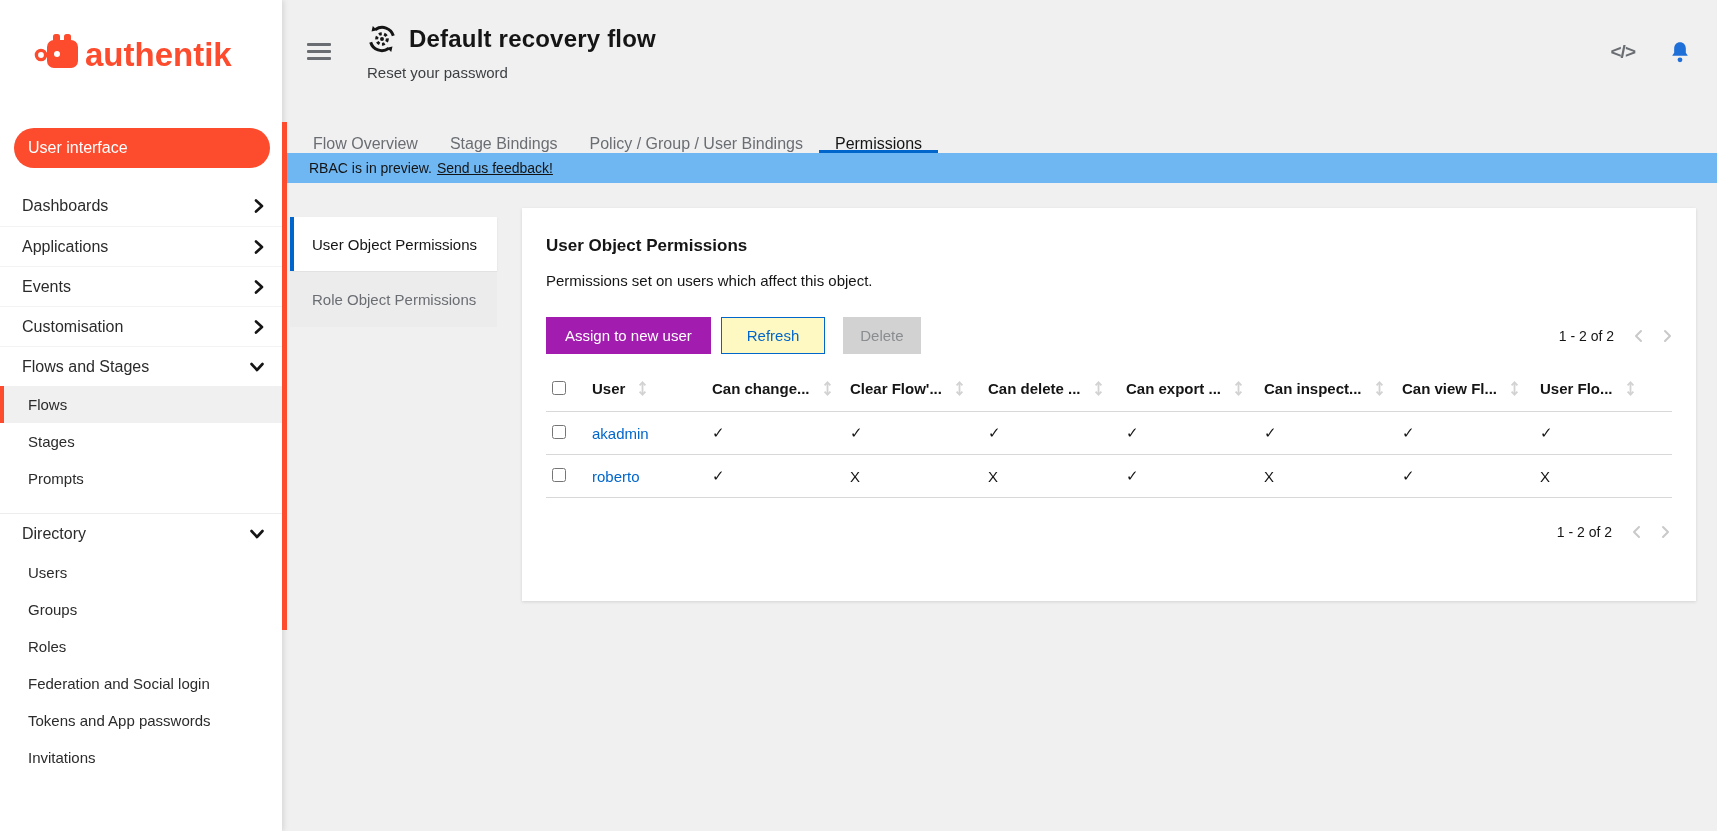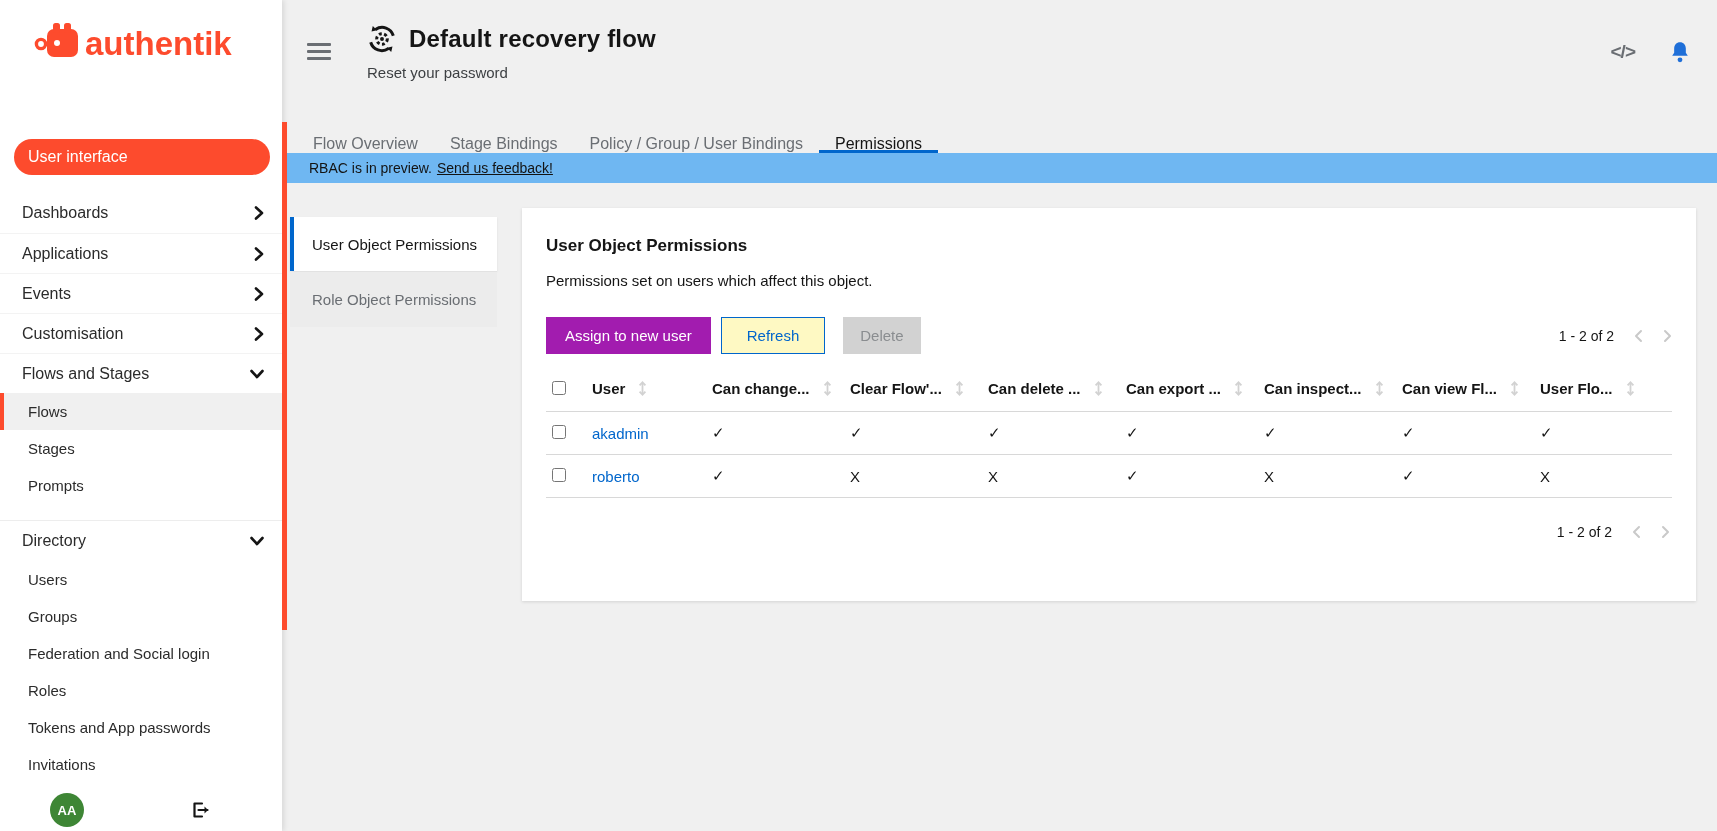--- a/index.html
+++ b/index.html
@@ -7,21 +7,21 @@
   body {
     font-family:"Liberation Sans", sans-serif;
     background:#f0f0f0; color:#151515; position:relative;
   }
   
   .sidebar {
     position:absolute; left:0; top:0; width:282px; height:831px;
     background:#ffffff; box-shadow:2px 0 5px rgba(0,0,0,.10);
     display:flex; flex-direction:column; z-index:2;
   }
-  .logo-wrap { height:108px; display:flex; align-items:flex-start; justify-content:center;margin-top:20px; }
+  .logo-wrap { height:108px; display:flex; align-items:center; justify-content:center; }
   .iface-btn {
     margin:20px 12px 0 14px; height:40px; background:#fd4b2d; color:#fff;
     display:flex; align-items:center; padding:0 14px; font-size:16px; cursor:pointer;border-radius:20px;
   }
   .nav { margin-top:18px; }
   .nav-item {
     height:40px; display:flex; align-items:center; justify-content:space-between;
     padding:0 18px 0 22px; font-size:16px; color:#2b2b2b; cursor:pointer;
     border-top:1px solid #f3f3f3;
   }
@@ -166,45 +166,33 @@
           </svg>
         </span>
     </div>
     <div class="nav-sub">
         <span>Users</span>
       </div>
     <div class="nav-sub">
         <span>Groups</span>
       </div>
     <div class="nav-sub">
+        <span>Roles</span>
+      </div>
+    <div class="nav-sub">
         <span>Federation and Social login</span>
       </div>
     <div class="nav-sub">
-        <span>Roles</span>
-      </div>
-    <div class="nav-sub">
         <span>Tokens and App passwords</span>
       </div>
     <div class="nav-sub">
         <span>Invitations</span>
       </div>
   </div>
 
-  <div class="side-footer">
-    <div class="avatar">
-        <span>AA</span>
-      </div>
-    <span style="display:flex;cursor:pointer;">
-      <svg width="20" height="20" viewBox="0 0 20 20" fill="none" stroke="#151515" stroke-width="2.2" stroke-linecap="round" stroke-linejoin="round">
-        <path d="M12 3.5H4.5v13H12"></path>
-          <path d="M8.5 10h9"></path>
-          <path d="M14.5 6.5 18 10l-3.5 3.5" fill="#151515" stroke="none"></path>
-      </svg>
-    </span>
-  </div>
 </nav>
 
 <div class="red-stripe"></div>
 
 <div class="content">
 
   <div class="topbar">
     <div class="hamburger">
         <span></span>
         <span></span>

